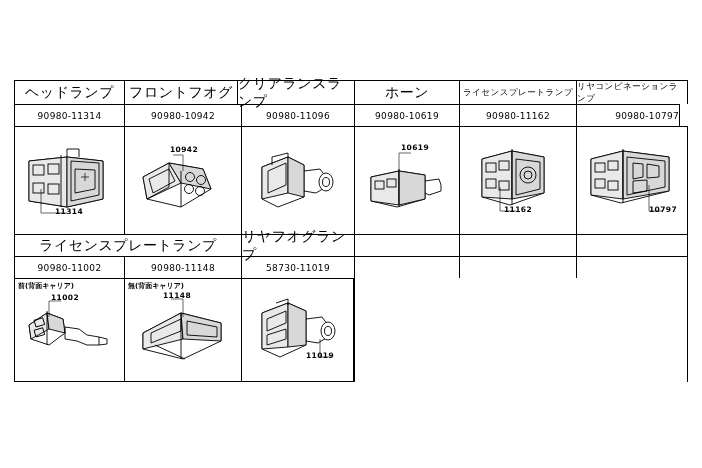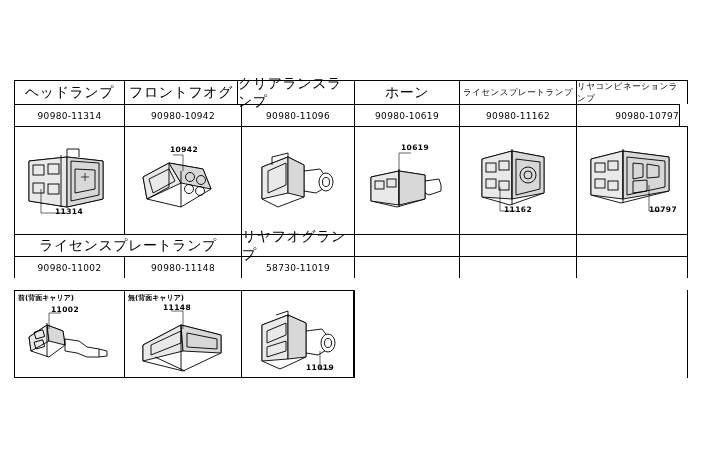--- a/index.html
+++ b/index.html
@@ -7,21 +7,21 @@
   #sheet{position:relative;width:702px;height:468px;}
 
   .tbl{position:absolute;left:14px;top:80px;width:674px;}
   .row{display:flex;}
   .cell{position:relative;box-sizing:border-box;border-left:1px solid #000;border-top:1px solid #000;}
   .row.r1 .cell{height:24px;}
   .row.r2 .cell{height:22px;}
   .row.r3 .cell{height:108px;}
   .row.r4 .cell{height:22px;}
   .row.r5 .cell{height:22px;}
-  .row.r6 .cell{height:88px;margin-top:12px;}
+  .row.r6 .cell{height:104px;}
   .cell.last{border-right:1px solid #000;justify-content:flex-end;}
   .row.bottomline .cell{border-bottom:1px solid #000;}
 
   .hdr{display:flex;align-items:center;justify-content:center;font-size:14px;letter-spacing:0.5px;}
   .pn{display:flex;align-items:center;justify-content:center;font-size:9px;letter-spacing:0.3px;}
 
   .art{position:relative;overflow:hidden;font-weight:bold;}
   .note{position:absolute;font-size:7px;left:3px;top:2px;letter-spacing:0px;}
   .lbl{position:absolute;font-size:7.5px;letter-spacing:0.4px;white-space:nowrap;}
   svg{display:block;}

